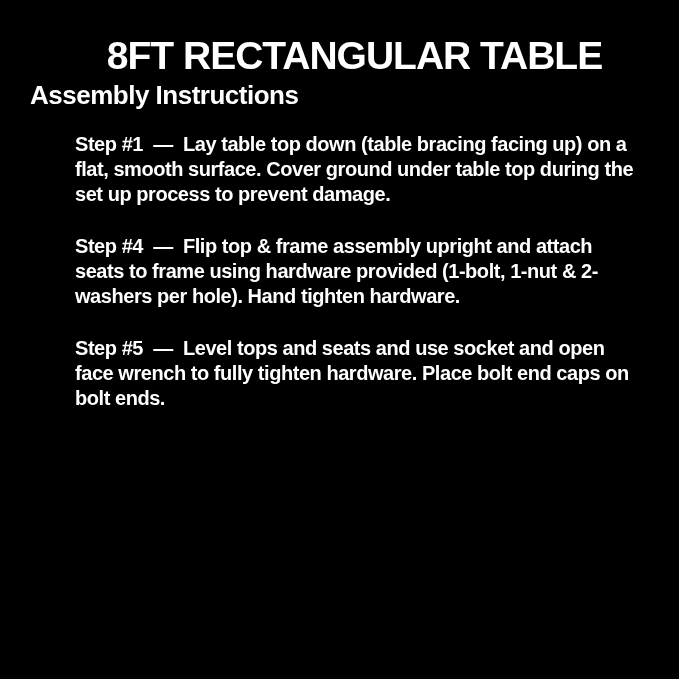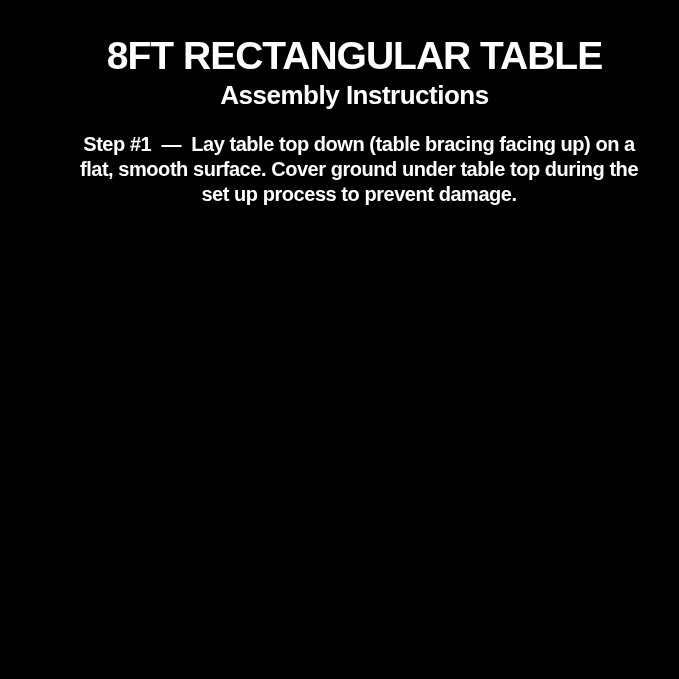--- a/index.html
+++ b/index.html
@@ -30,39 +30,41 @@
     letter-spacing: -1px;
     color: #ffffff;
     text-align: center;
   }
   .subtitle {
     margin: 2px 0 0 0;
     font-size: 26px;
     line-height: 30px;
     letter-spacing: -0.5px;
     color: #ffffff;
-    text-align: center;
+    text-align: left;
   }
   .steps {
     padding: 22px 36px 0 45px;
   }
   .step {
     margin: 0 0 27px 0;
     font-size: 20px;
     line-height: 25px;
     letter-spacing: -0.45px;
     color: #ffffff;
-    text-align: center;
+    text-align: left;
   }
 </style>
 </head>
 <body>
 
 <div class="page">
   <div class="header">
     <h1 class="title">8FT RECTANGULAR TABLE</h1>
     <h2 class="subtitle">Assembly Instructions</h2>
   </div>
 
   <div class="steps">
     <p class="step">Step #1&nbsp; —&nbsp; Lay table top down (table bracing facing up) on a flat, smooth surface. Cover ground under table top during the set up process to prevent damage.</p>
+    <p class="step">Step #4&nbsp; —&nbsp; Flip top &amp; frame assembly upright and attach seats to frame using hardware provided (1-bolt, 1-nut &amp; 2-washers per hole). Hand tighten hardware.</p>
+    <p class="step">Step #5&nbsp; —&nbsp; Level tops and seats and use socket and open face wrench to fully tighten hardware. Place bolt end caps on bolt ends.</p>
   </div>
 </div>
 
 </body></html>

